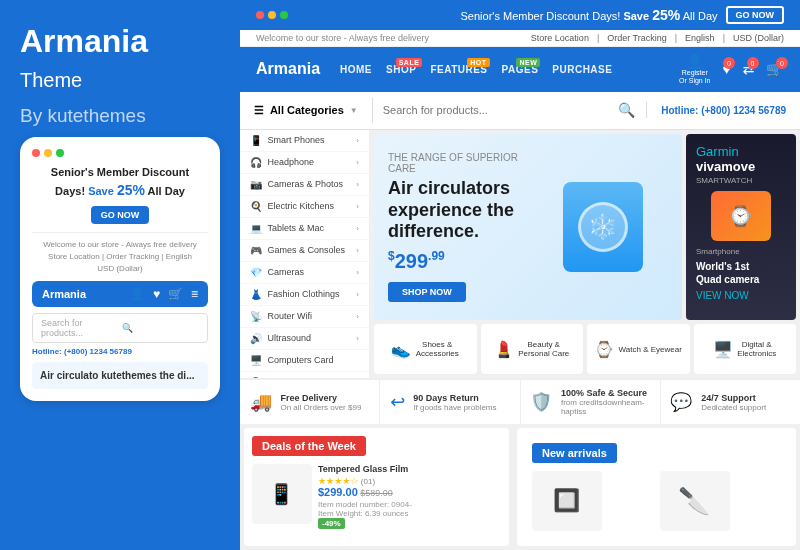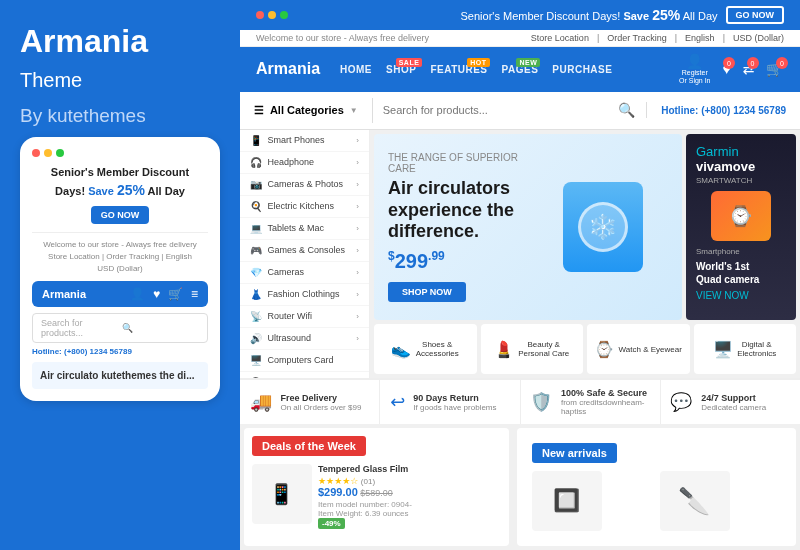--- a/index.html
+++ b/index.html
@@ -750,21 +750,21 @@
       <span class="feature-icon">🛡️</span>
       <div>
         <div class="feature-title">100% Safe &amp; Secure</div>
         <div class="feature-desc">from creditsdownheam-haptiss</div>
       </div>
     </div>
     <div class="feature-item">
       <span class="feature-icon">💬</span>
       <div>
         <div class="feature-title">24/7 Support</div>
-        <div class="feature-desc">Dedicated camera</div>
+        <div class="feature-desc">Dedicated support</div>
       </div>
     </div>
   </div>
 
   <div class="bottom-row">
 
     <div class="deals-panel">
       <div class="deals-header">Deals of the Week</div>
       <div class="deal-item">
         <div class="deal-img">📱</div>

